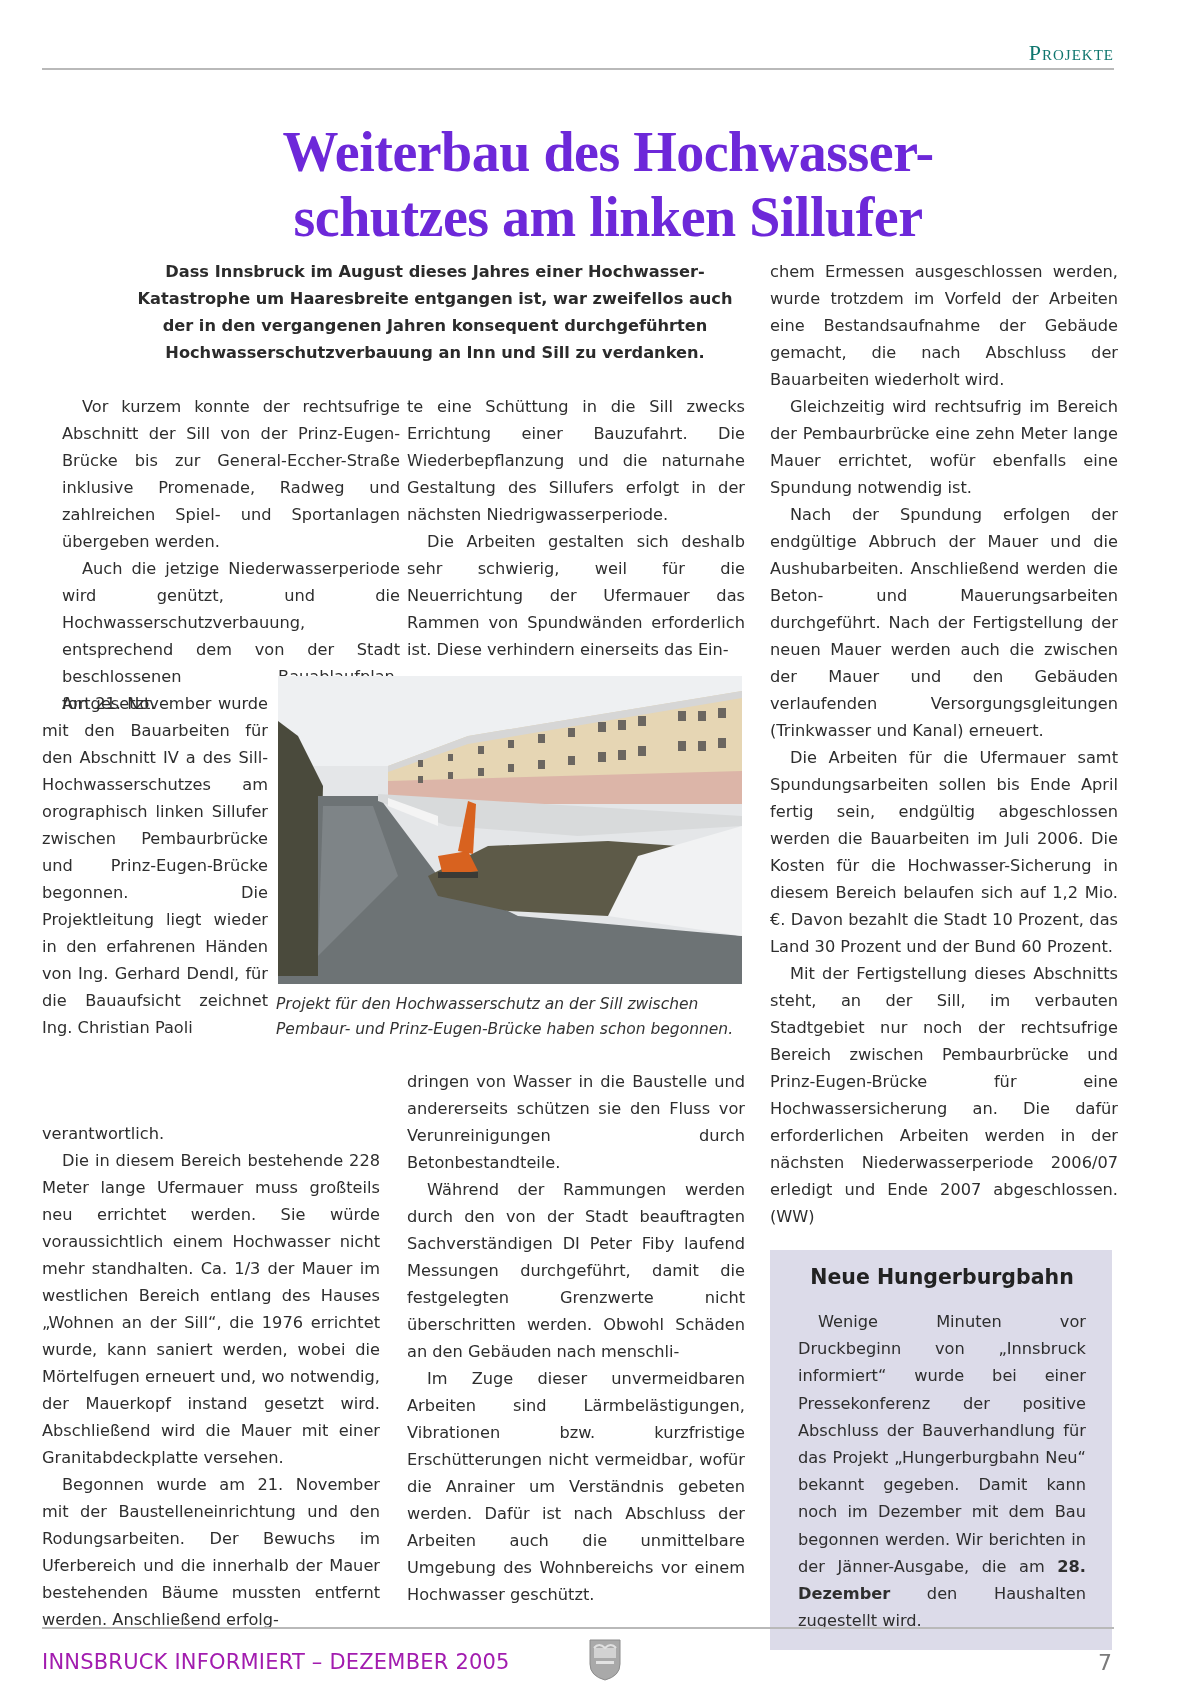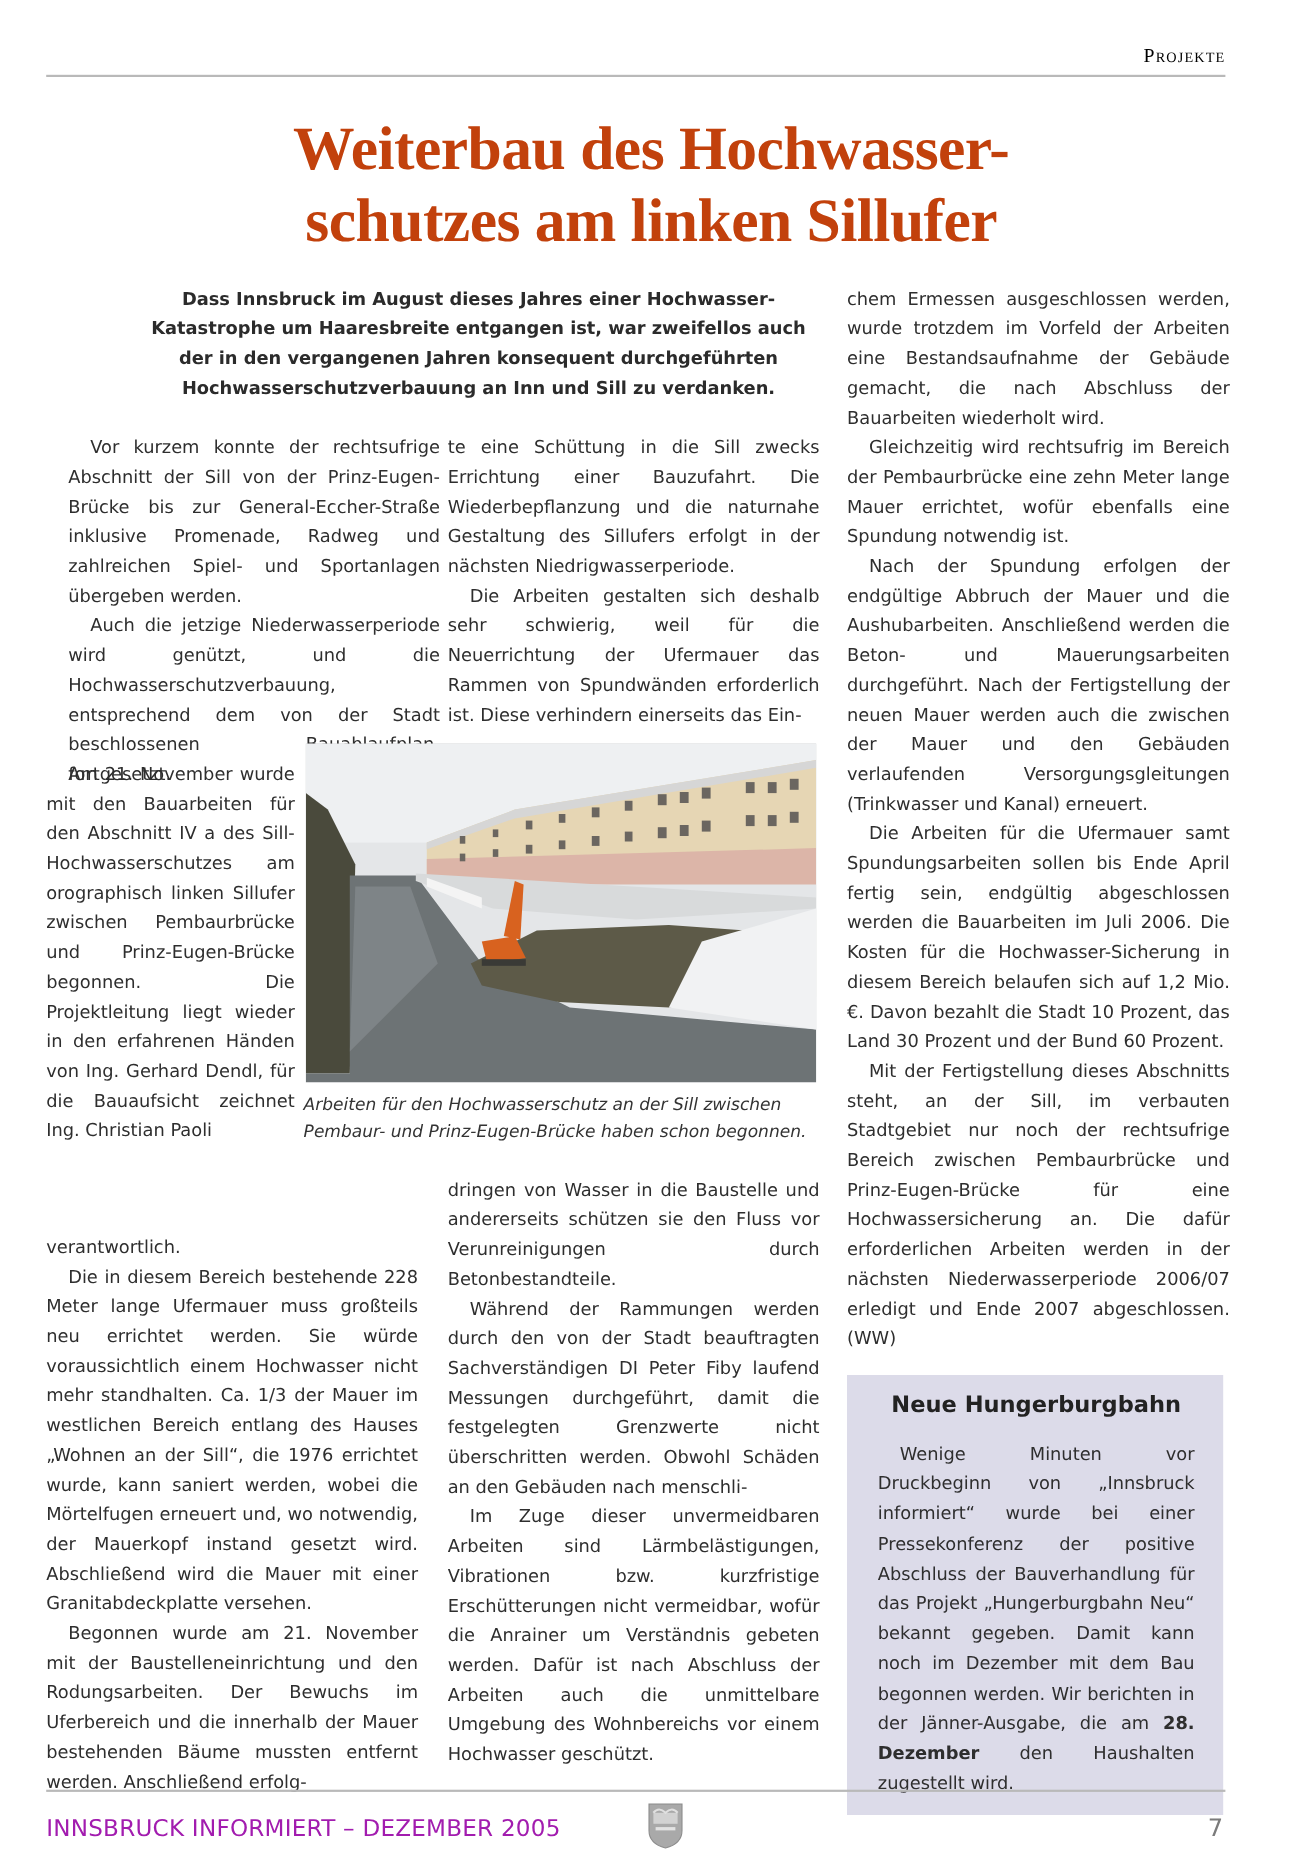--- a/index.html
+++ b/index.html
@@ -1,23 +1,23 @@
 <!DOCTYPE html>
 <html><head>
 <meta charset="utf-8">
 <style>
   html, body { margin: 0; padding: 0; background: #ffffff; }
   body { width: 1184px; height: 1697px; position: relative; overflow: hidden;
          font-family: "DejaVu Sans", sans-serif; color: #2a2a2a; }
   .section-label { position: absolute; right: 70px; top: 40px; font-family: "Liberation Serif", serif;
-        font-size: 18px; letter-spacing: 1px; color: #000000; font-variant: small-caps; }
+        font-size: 22px; letter-spacing: 1px; color: #0f766e; font-variant: small-caps; }
   .top-rule { position: absolute; left: 42px; right: 70px; top: 68px; height: 2px; background: #b9b9b9; }
-  .headline { position: absolute; left: 60px; width: 1064px; top: 104px; margin: 0;
+  .headline { position: absolute; left: 60px; width: 1064px; top: 104px; margin: 16px;
         font-family: "Liberation Serif", serif; font-weight: bold; font-size: 56px; line-height: 65px;
-        color: #c2410c; text-align: center; letter-spacing: -0.5px; }
+        color: #6d28d9; text-align: center; letter-spacing: -0.5px; }
   .lead { position: absolute; left: 136px; width: 598px; top: 258px; margin: 0;
         font-weight: bold; font-size: 16.2px; line-height: 27px; text-align: center; color: #2b2b2b; }
   .col { position: absolute; font-size: 16.2px; line-height: 27px; color: #2e2e2e; text-align: justify; }
   .col p { margin: 0; text-indent: 20px; }
   .col p.cont { text-indent: 0; }
   .col-1a { left: 42px; top: 393px; width: 338px; margin-left: 20px; }
   .col-1b { left: 42px; top: 690px; width: 226px; }
   .col-1c { left: 42px; top: 1120px; width: 338px; }
   .col-2a { left: 407px; top: 393px; width: 338px; }
   .col-2b { left: 407px; top: 1068px; width: 338px; }
@@ -110,21 +110,21 @@
 
     <polygon points="150,200 210,170 330,165 400,170 464,160 464,230 330,240 230,235 160,220" fill="#5d5a48"></polygon>
 
     <polygon points="330,240 360,180 464,150 464,260" fill="#f1f2f3"></polygon>
 
     <polygon points="160,180 190,175 200,195 165,200" fill="#d8621f"></polygon>
     <polygon points="180,175 190,125 198,128 195,178" fill="#d8621f"></polygon>
     <rect x="160" y="196" width="40" height="6" fill="#3a3a36"></rect>
   </svg>
 </div>
-<p class="caption">Arbeiten für den Hochwasserschutz an der Sill zwischen Pembaur- und Prinz-Eugen-Brücke haben schon begonnen.</p>
+<p class="caption">Projekt für den Hochwasserschutz an der Sill zwischen Pembaur- und Prinz-Eugen-Brücke haben schon begonnen.</p>
 
 <div class="col col-2b">
   <p class="cont">dringen von Wasser in die Baustelle und andererseits schützen sie den Fluss vor Verunreinigungen durch Betonbestandteile.</p>
   <p>Während der Rammungen werden durch den von der Stadt beauftragten Sachverständigen DI Peter Fiby laufend Messungen durchgeführt, damit die festgelegten Grenzwerte nicht überschritten werden. Obwohl Schäden an den Gebäuden nach menschli-</p>
   <p>Im Zuge dieser unvermeidbaren Arbeiten sind Lärmbelästigungen, Vibrationen bzw. kurzfristige Erschütterungen nicht vermeidbar, wofür die Anrainer um Verständnis gebeten werden. Dafür ist nach Abschluss der Arbeiten auch die unmittelbare Umgebung des Wohnbereichs vor einem Hochwasser geschützt.</p>
 </div>
 
 <div class="col col-3">
   <p class="cont">chem Ermessen ausgeschlossen werden, wurde trotzdem im Vorfeld der Arbeiten eine Bestandsaufnahme der Gebäude gemacht, die nach Abschluss der Bauarbeiten wiederholt wird.</p>
   <p>Gleichzeitig wird rechtsufrig im Bereich der Pembaurbrücke eine zehn Meter lange Mauer errichtet, wofür ebenfalls eine Spundung notwendig ist.</p>

